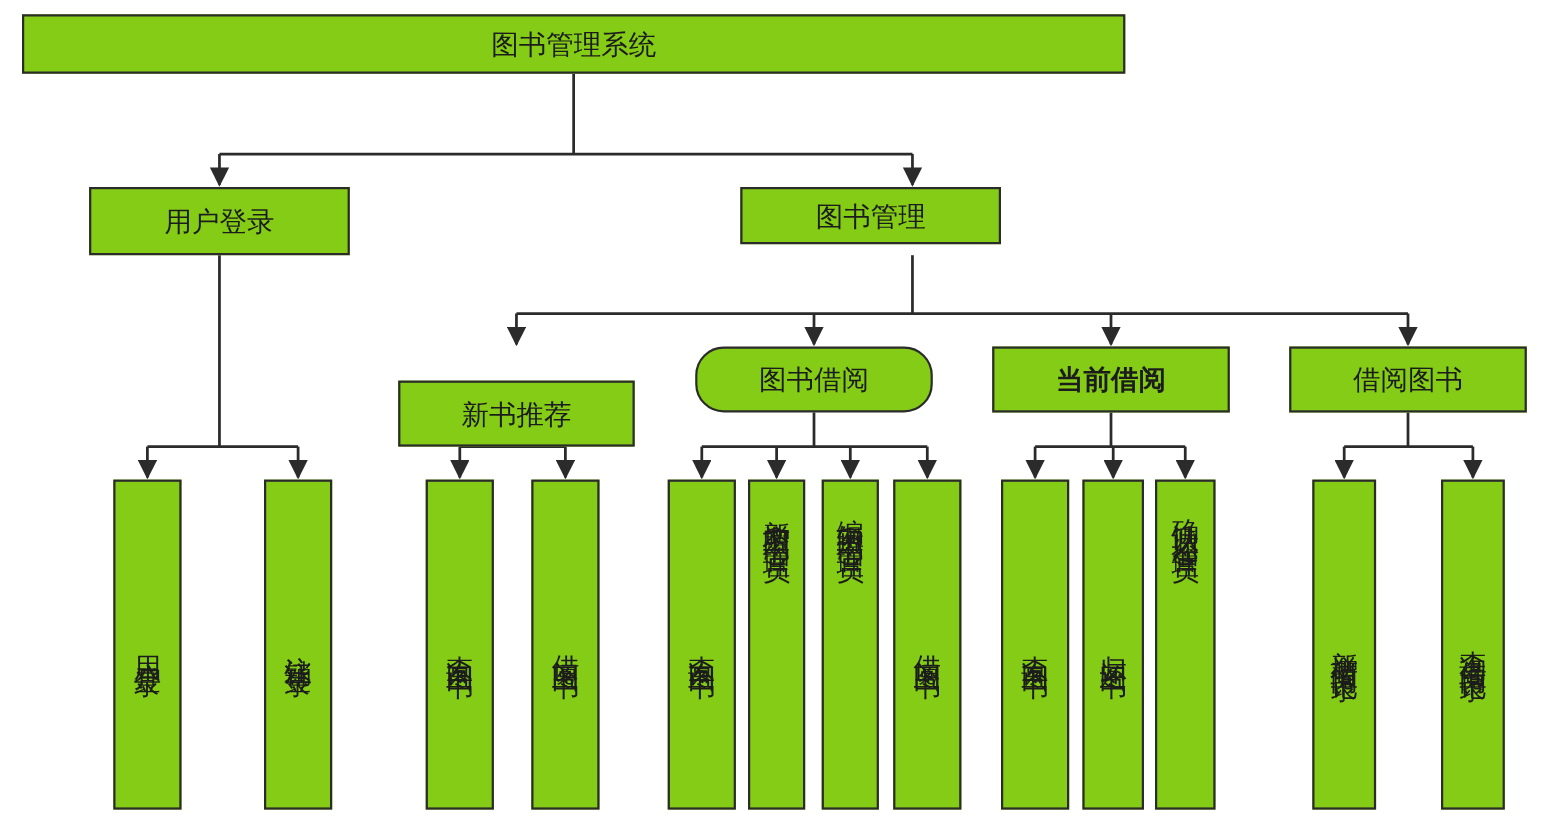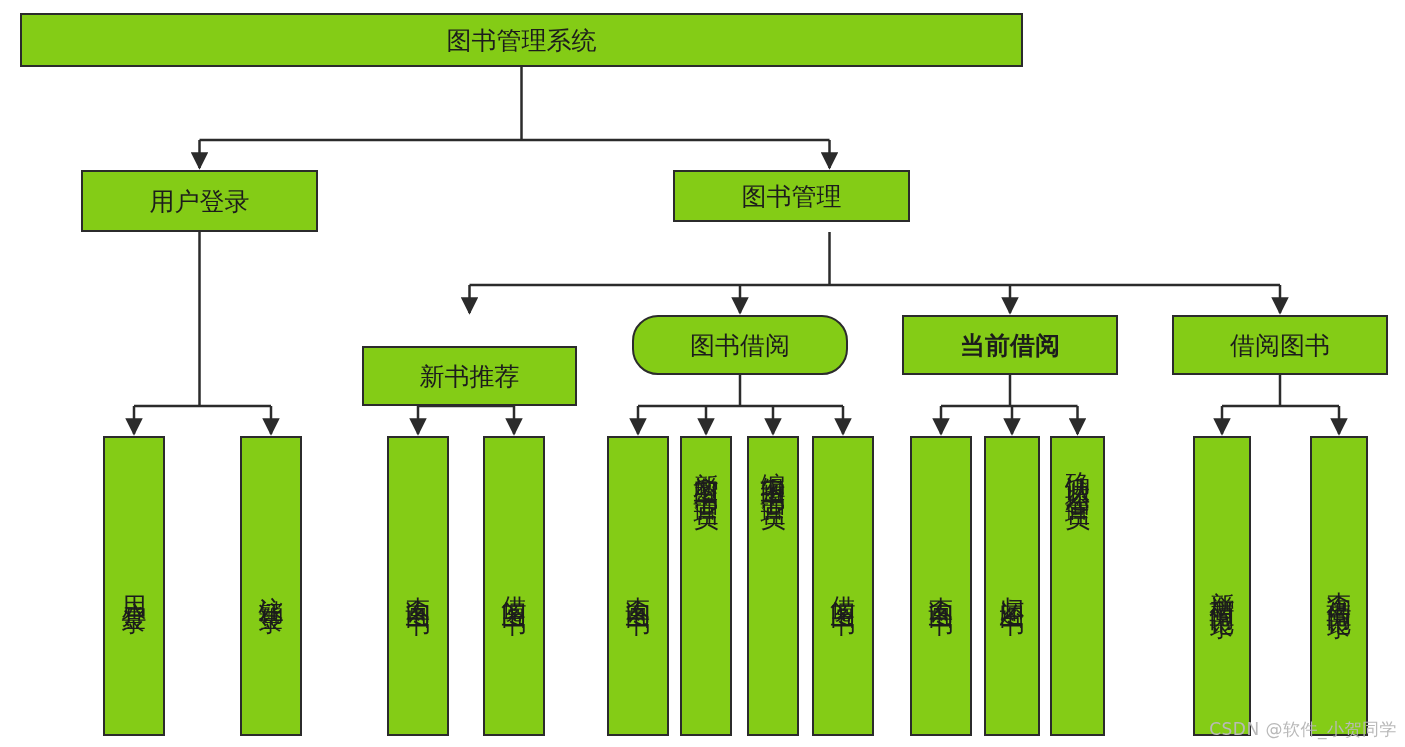--- a/index.html
+++ b/index.html
@@ -180,14 +180,13 @@
         <span class="label">确认归还（管理员）</span>
       </div>
       <div class="node v centered" style="left: 1193px; top: 436px; width: 58px; height: 300px;">
         <span class="label">新增借阅记录</span>
       </div>
       <div class="node v centered" style="left: 1310px; top: 436px; width: 58px; height: 300px;">
         <span class="label">查询借阅记录</span>
       </div>
     </div>
 
-  <div id="watermark">CSDN @软件_小贺同学</div>
 </div>
 
 </body></html>

